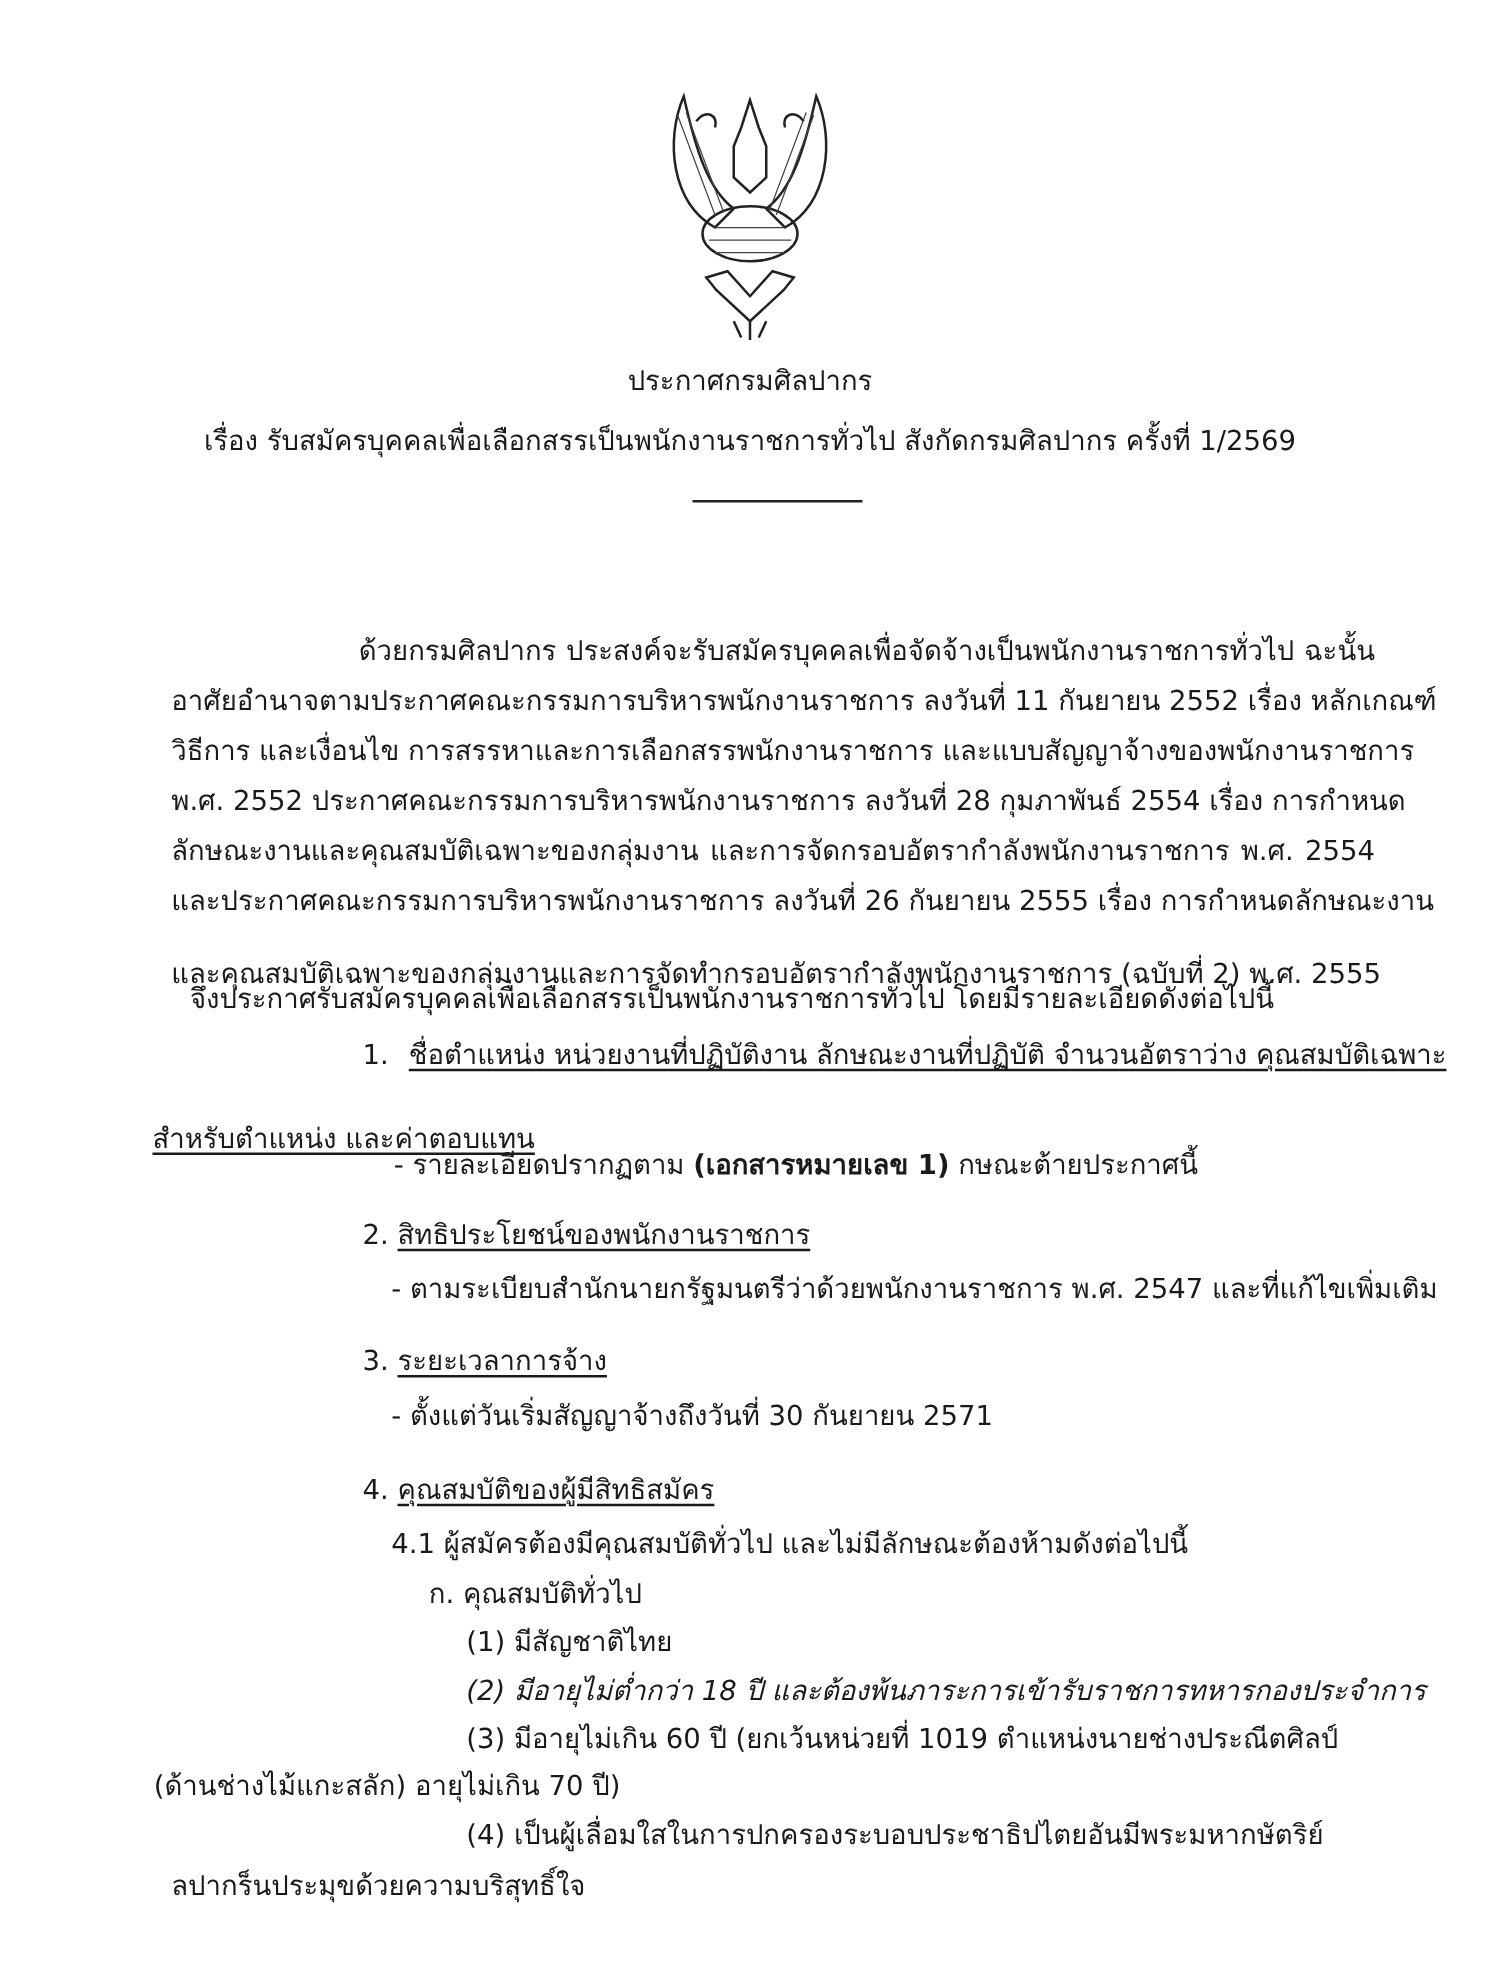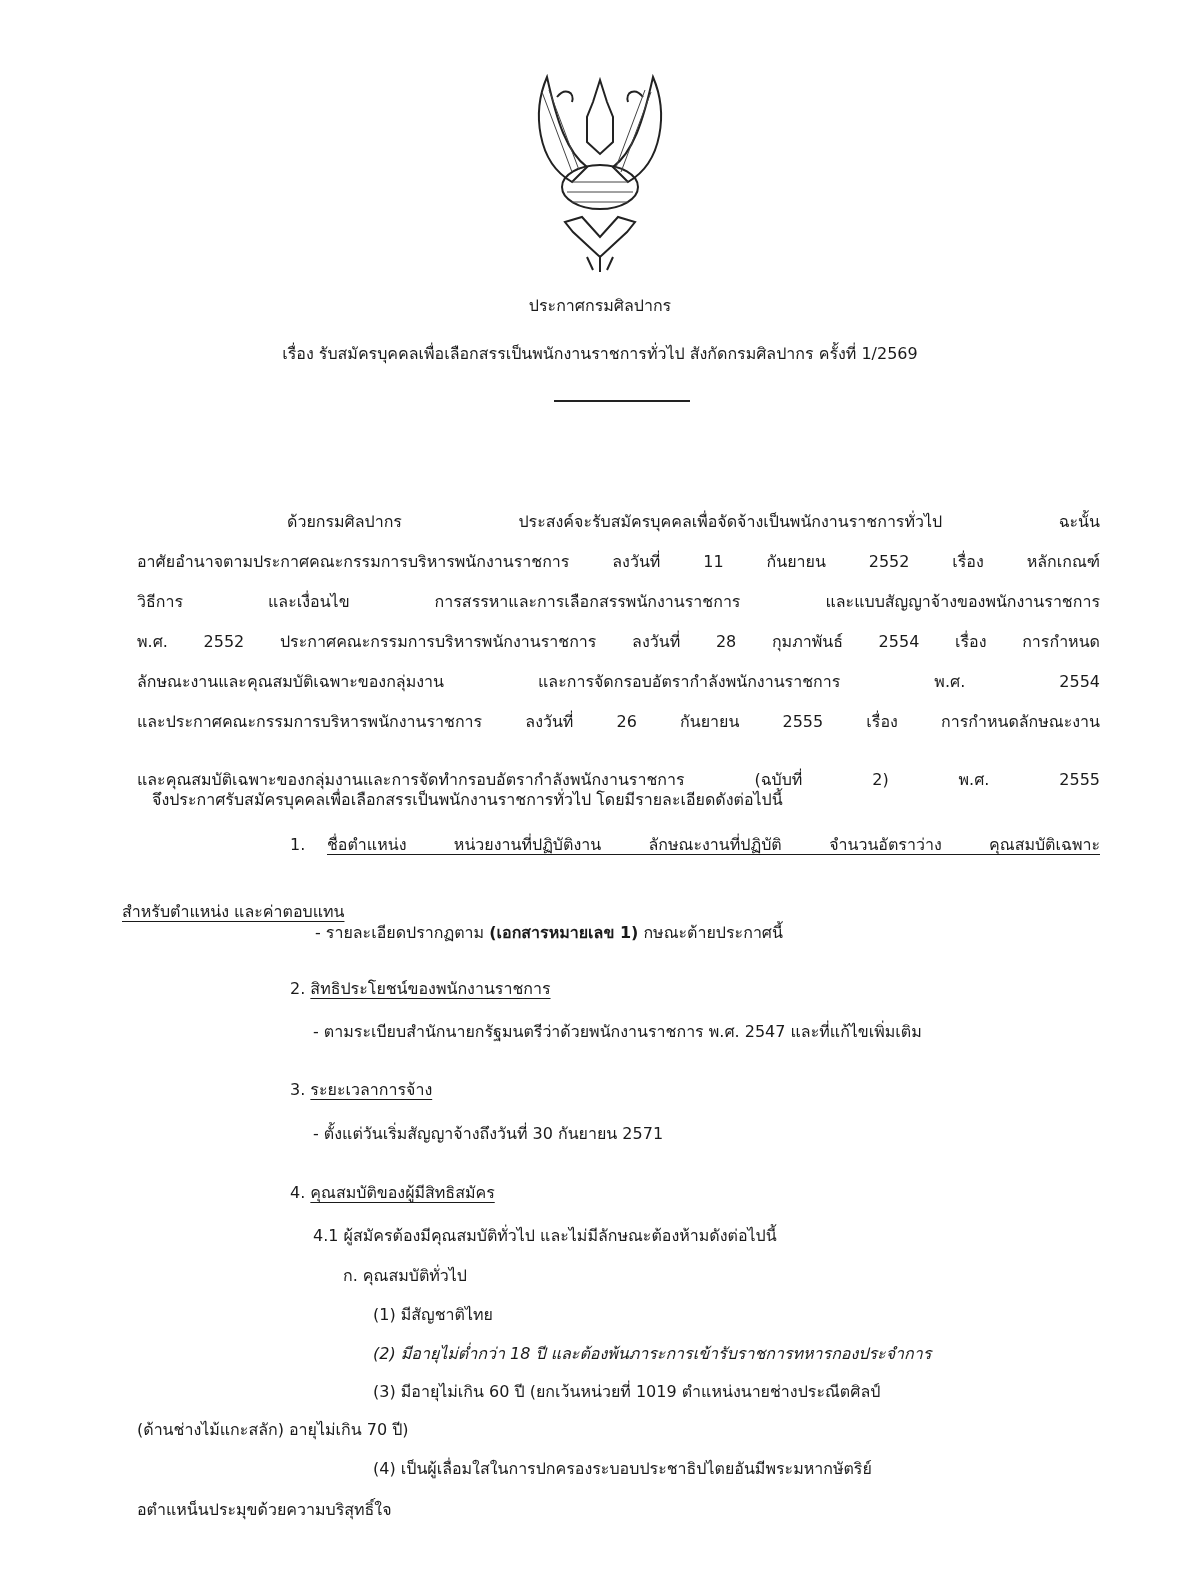--- a/index.html
+++ b/index.html
@@ -2,21 +2,21 @@
 <html><head>
 <meta charset="utf-8">
 <style>
   html, body { margin: 0; padding: 0; background: #ffffff; }
   body {
     width: 1200px; height: 1574px; position: relative; overflow: hidden;
     font-family: "DejaVu Sans", "Liberation Sans", sans-serif;
     color: #1a1a1a;
   }
   .garuda { position: absolute; left: 527px; top: 72px; width: 146px; height: 200px; }
-  .line { position: absolute; white-space: nowrap; font-size: 16px; line-height: 24px; }
+  .line { position: absolute; white-space: nowrap; font-size: 22px; line-height: 24px; }
   .center { left: 0; width: 1200px; text-align: center; }
   .rule { position: absolute; left: 554px; top: 400px; width: 136px; height: 2px; background: #222; }
   .u { text-decoration: underline; text-underline-offset: 4px; }
   .just { text-align: justify; text-align-last: justify; }
 </style>
 </head>
 <body>
 
 <svg class="garuda" viewBox="0 0 146 200">
   <g fill="none" stroke="#222" stroke-width="2">
@@ -74,15 +74,15 @@
 
 <div class="line" style="left:290px; top:1078px;"><span>3.</span> <span class="u">ระยะเวลาการจ้าง</span></div>
 <div class="line" style="left:313px; top:1122px;">- ตั้งแต่วันเริ่มสัญญาจ้างถึงวันที่ 30 กันยายน 2571</div>
 
 <div class="line" style="left:290px; top:1181px;"><span>4.</span> <span class="u">คุณสมบัติของผู้มีสิทธิสมัคร</span></div>
 <div class="line" style="left:313px; top:1224px;">4.1 ผู้สมัครต้องมีคุณสมบัติทั่วไป และไม่มีลักษณะต้องห้ามดังต่อไปนี้</div>
 <div class="line" style="left:343px; top:1264px;">ก. คุณสมบัติทั่วไป</div>
 <div class="line" style="left:373px; top:1303px;text-align:right;">(1) มีสัญชาติไทย</div>
 <div class="line" style="left:373px; top:1342px;font-style:italic;">(2) มีอายุไม่ต่ำกว่า 18 ปี และต้องพ้นภาระการเข้ารับราชการทหารกองประจำการ</div>
 <div class="line" style="left:373px; top:1380px;">(3) มีอายุไม่เกิน 60 ปี (ยกเว้นหน่วยที่ 1019 ตำแหน่งนายช่างประณีตศิลป์</div>
-<div class="line" style="left:137px; top:1418px;">(ด้านช่างไม้แกะสลัก) อายุไม่เกิน 70 ปี)</div>
+<div class="line" style="left:123px; top:1418px;">(ด้านช่างไม้แกะสลัก) อายุไม่เกิน 70 ปี)</div>
 <div class="line" style="left:373px; top:1457px;">(4) เป็นผู้เลื่อมใสในการปกครองระบอบประชาธิปไตยอันมีพระมหากษัตริย์</div>
-<div class="line" style="left:137px; top:1498px;">อตำแหน็นประมุขด้วยความบริสุทธิ์ใจ</div>
+<div class="line" style="left:137px; top:1498px;">ลปากร็นประมุขด้วยความบริสุทธิ์ใจ</div>
 
 </body></html>

